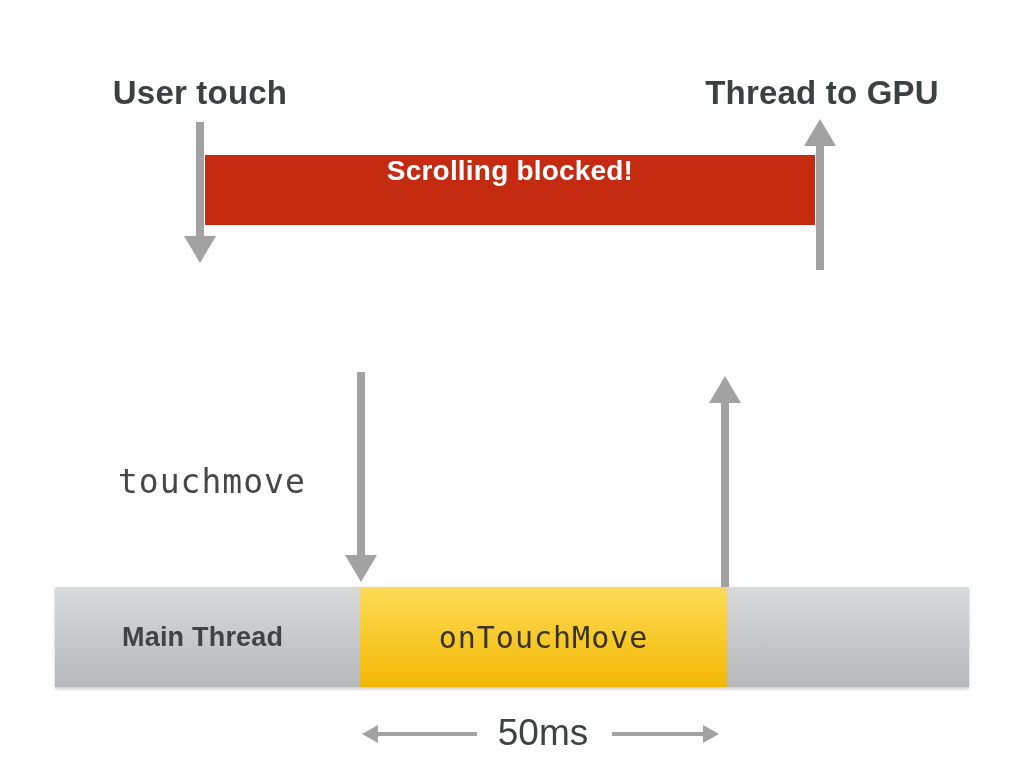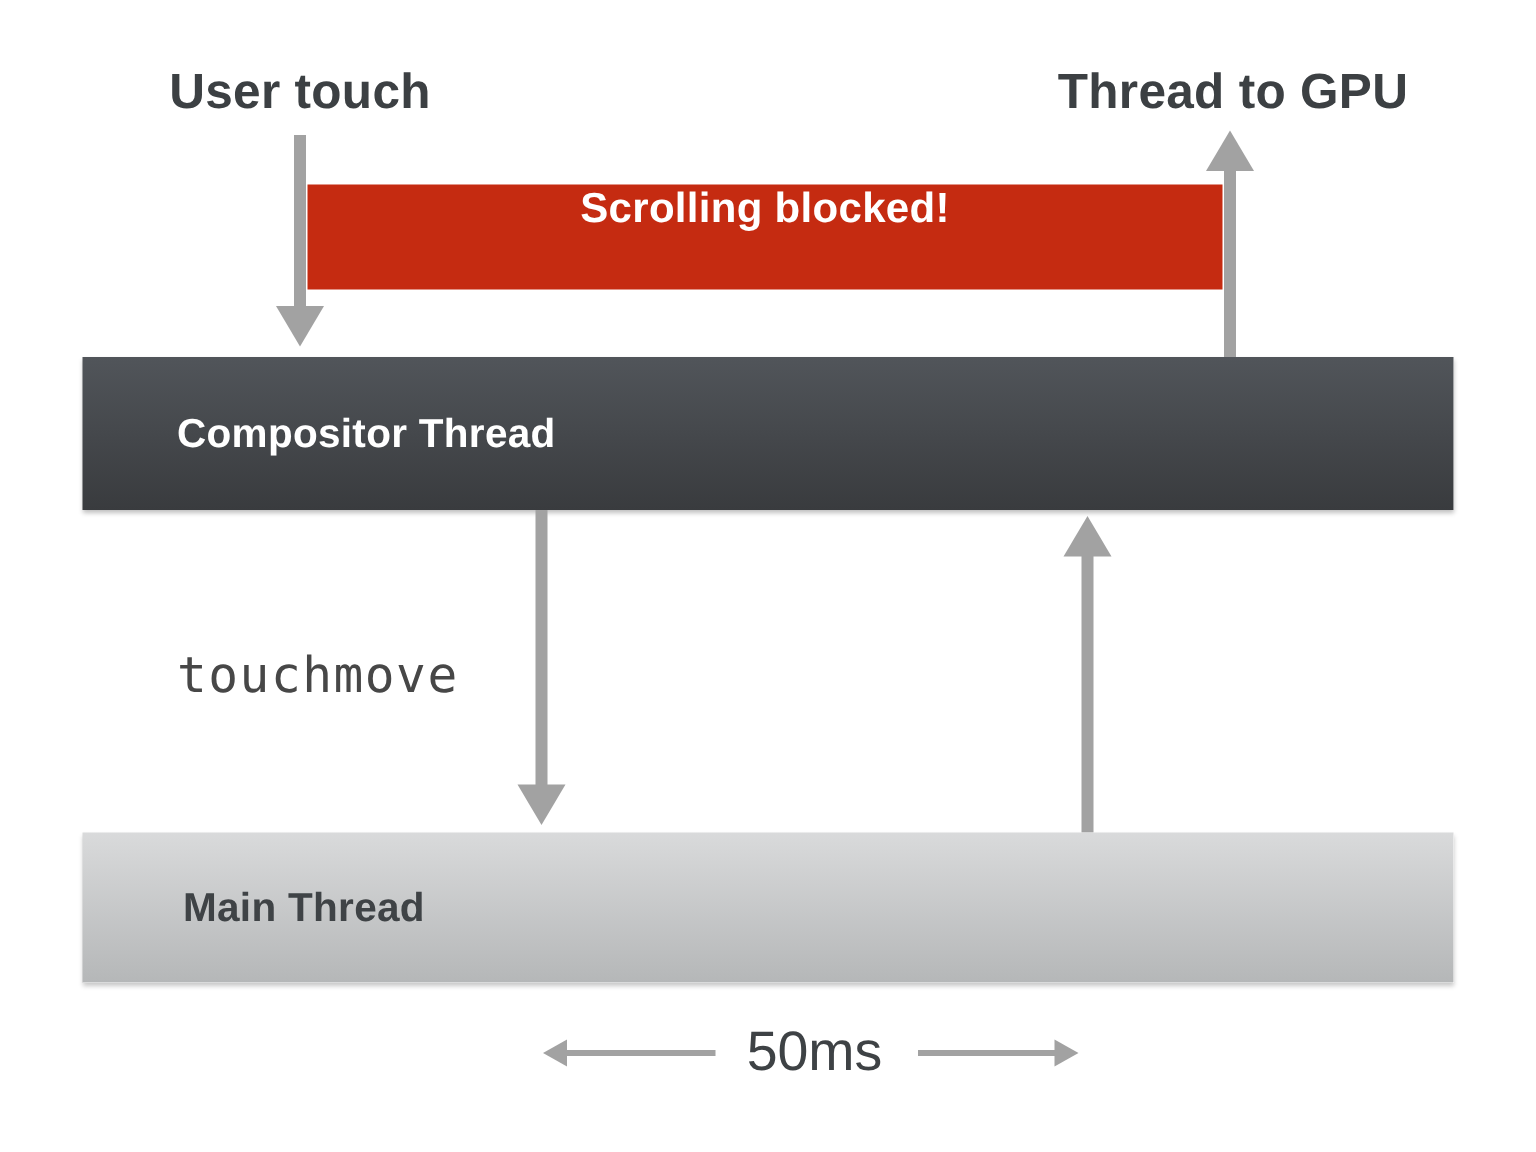--- a/index.html
+++ b/index.html
@@ -10,21 +10,21 @@
     --comp-top: #51555a;
     --comp-bottom: #393b3e;
     --main-top: #d9dadb;
     --main-bottom: #b5b7b8;
     --yellow-top: #fcdc55;
     --yellow-bottom: #f3b705;
   }
   * { margin: 0; padding: 0; box-sizing: border-box; }
   html, body { width: 1024px; height: 768px; background: var(--bg); overflow: hidden; }
   body { font-family: "Liberation Sans", sans-serif; color: var(--text-dark); }
-  .stage { position: relative; width: 1024px; height: 732px; background: var(--bg); }
+  .stage { position: relative; width: 1024px; height: 732px; background: var(--bg); margin-top: 32px; }
 
   .top-label {
     position: absolute; top: 42px; font-size: 33px; font-weight: bold;
     text-align: center; color: var(--text-dark); letter-spacing: 0.2px;
   }
   #user-touch-label { left: 90px; width: 220px; }
   #commit-gpu-label { left: 662px; width: 320px; }
 
   
   .shaft { position: absolute; background: var(--arrow-gray); }
@@ -118,33 +118,33 @@
   <div class="shaft" id="arrow-user-shaft"></div>
   <div class="head head-down" id="arrow-user-head"></div>
 
   <div class="shaft" id="arrow-commit-shaft"></div>
   <div class="head head-up" id="arrow-commit-head"></div>
 
   <div class="red-bar">
     <span class="red-bar-text">Scrolling blocked!</span>
   </div>
 
-  <div class="compositor-bar">
-    <span class="bar-label">Compositor Thread</span>
-  </div>
 
   <div id="touchmove-label">touchmove</div>
 
   <div class="shaft" id="arrow-down2-shaft"></div>
   <div class="head head-down" id="arrow-down2-head"></div>
 
   <div class="shaft" id="arrow-up2-shaft"></div>
   <div class="head head-up" id="arrow-up2-head"></div>
 
   <div class="main-bar">
+    <div class="yellow-seg">
+      <span class="seg-label">onTouchMove</span>
+    </div>
     <span class="bar-label">Main Thread</span>
   </div>
 
   <div id="fifty-ms-label">50ms</div>
   <div class="head head-left" id="measure-left-head"></div>
   <div class="shaft" id="measure-left-shaft"></div>
   <div class="shaft" id="measure-right-shaft"></div>
   <div class="head head-right" id="measure-right-head"></div>
 
 </div>

